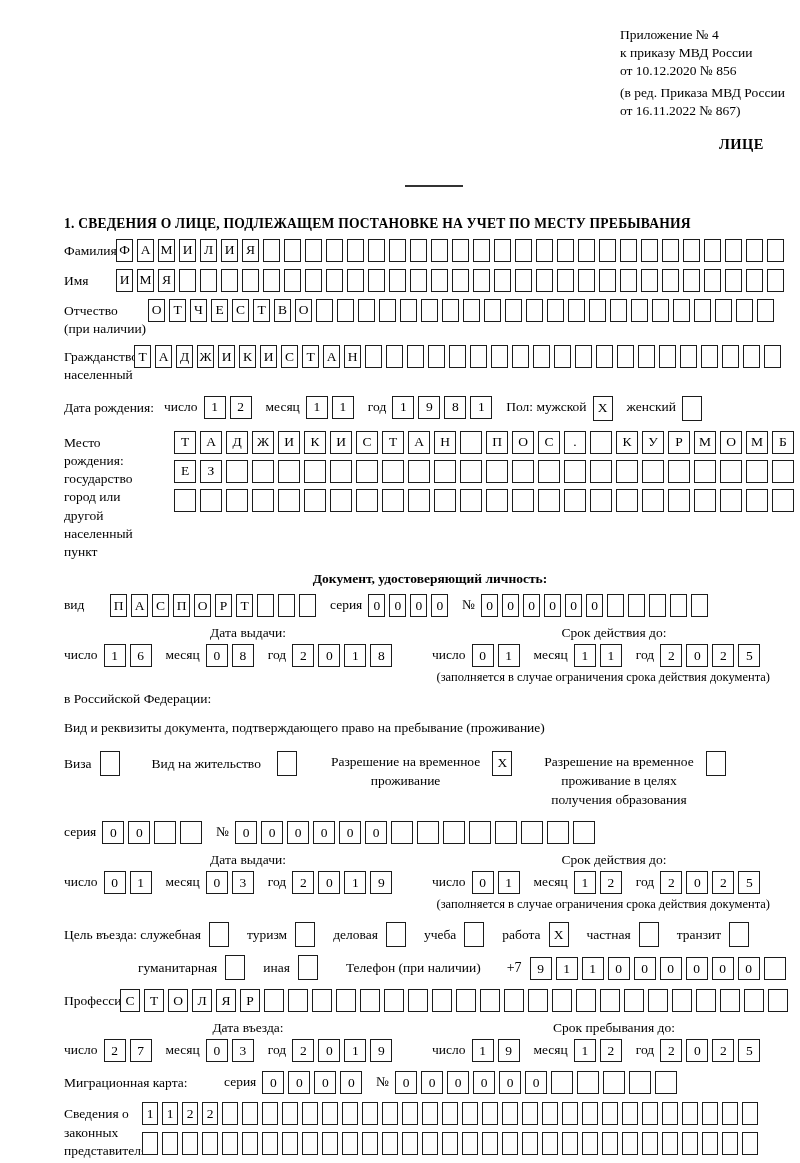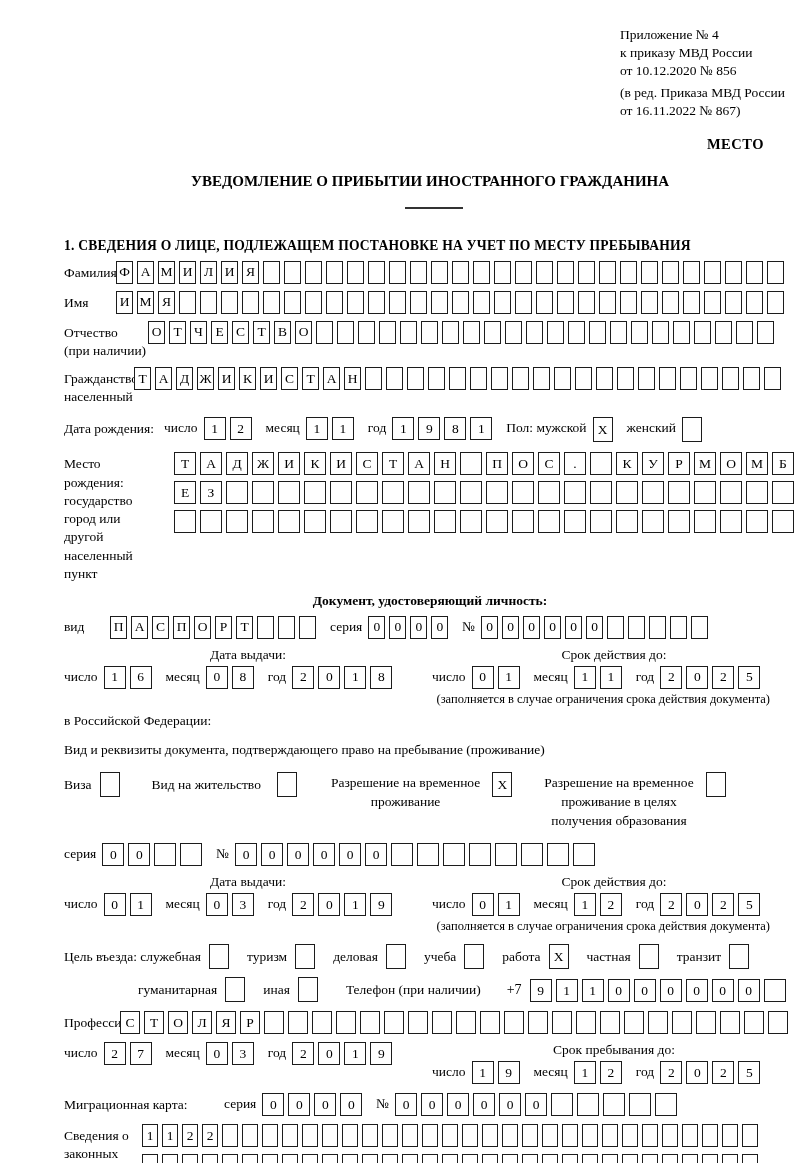--- a/index.html
+++ b/index.html
@@ -59,24 +59,23 @@
 
 <div class="page">
 
   <div class="hdr">
     <div>Приложение № 4</div>
     <div>к приказу МВД России</div>
     <div>от 10.12.2020 № 856</div>
     <div class="sub">(в ред. Приказа МВД России</div>
     <div>от 16.11.2022 № 867)</div>
   </div>
-  <div class="forma">МЕСТО</div>
+  <div class="forma">ЛИЦЕ</div>
 
   <div class="title">
-    <div>УВЕДОМЛЕНИЕ О ПРИБЫТИИ ИНОСТРАННОГО ГРАЖДАНИНА</div>
     <div><span class="title-underline"></span></div>
   </div>
 
   <div class="sect">1. СВЕДЕНИЯ О ЛИЦЕ, ПОДЛЕЖАЩЕМ ПОСТАНОВКЕ НА УЧЕТ ПО МЕСТУ ПРЕБЫВАНИЯ</div>
 
   <div class="row">
     <div class="lbl w52">Фамилия</div>
     <div class="cells">
         <span class="cell">Ф</span>
         <span class="cell">А</span>
@@ -624,20 +623,21 @@
         <span class="cell"></span>
         <span class="cell"></span>
         <span class="cell"></span>
         <span class="cell"></span>
         <span class="cell"></span>
       </div>
   </div>
 
   <div class="twocol">
     <div class="col-l">
+      <div class="subhead">Дата въезда:</div>
       <div class="dategrp wide">
         <div class="inlbl first">число</div>
         <div class="cells">
             <span class="cell">2</span>
             <span class="cell">7</span>
           </div>
         <div class="inlbl">месяц</div>
         <div class="cells">
             <span class="cell">0</span>
             <span class="cell">3</span>

